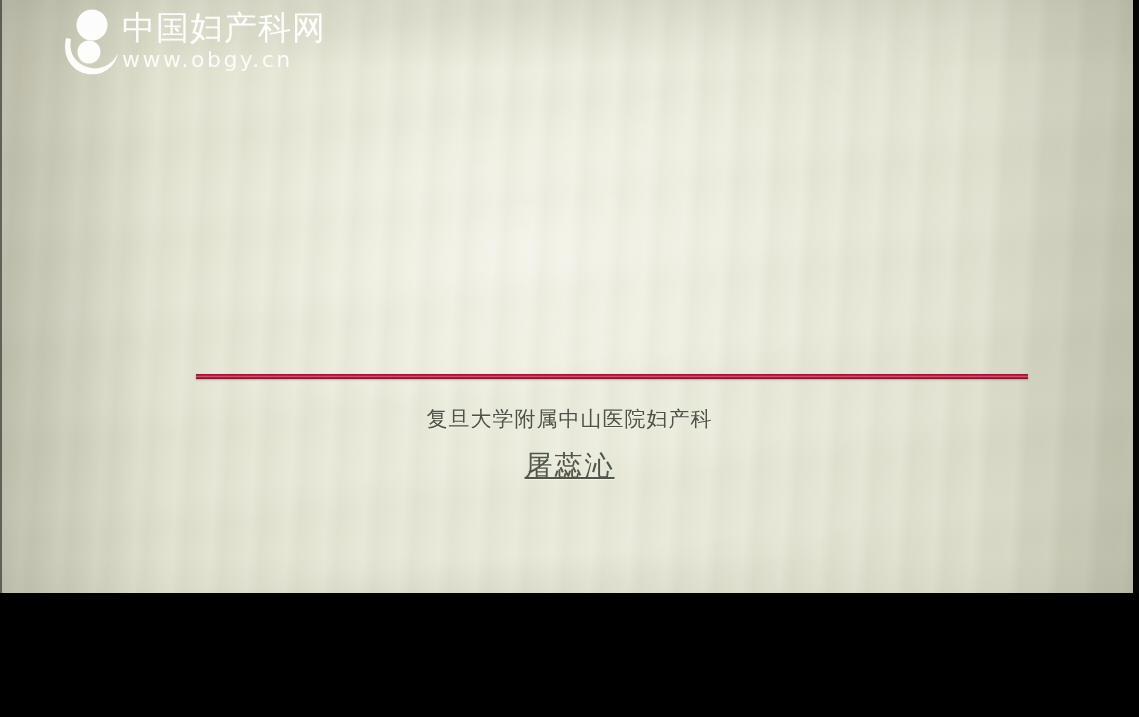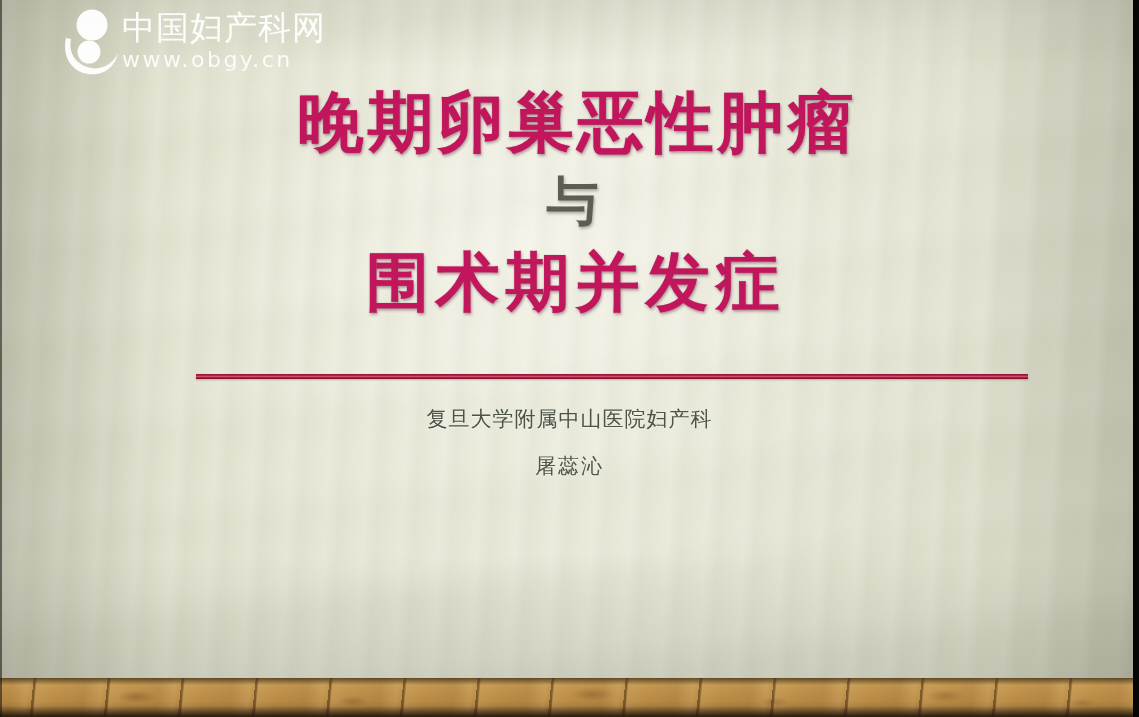--- a/index.html
+++ b/index.html
@@ -7,21 +7,21 @@
     padding: 0;
     background: #000;
   }
   body {
     font-family: "DejaVu Sans", sans-serif;
   }
 
   #stage {
     position: relative;
     width: 1139px;
-    height: 717px;
+    height: 593px;
     overflow: hidden;
     background: #e3e3d2;
   }
 
   
   .wall {
     position: absolute;
     left: 0;
     top: 0;
     width: 1139px;
@@ -167,25 +167,26 @@
   .affiliation {
     font-family: "DejaVu Serif", serif;
     font-size: 21px;
     line-height: 54px;
     color: #4e5348;
     letter-spacing: 1px;
     text-shadow: 0 1px 1px rgba(255,255,250,0.5);
   }
   .speaker {
     font-family: "DejaVu Serif", serif;
-    font-size: 21px;
+    font-size: 28px;
     line-height: 40px;
     color: #50564a;
     letter-spacing: 2px;
     text-shadow: 0 1px 1px rgba(255,255,250,0.5);
+    text-decoration: underline;
   }
 
   
   .floor {
     position: absolute;
     left: 0;
     top: 678px;
     width: 1139px;
     height: 39px;
     overflow: hidden;
@@ -265,25 +266,20 @@
         <path d="M14,30 C9,52 24,69 45,66 C57,64 64,55 66,45
                  C61,56 50,62 39,60 C24,57 16,45 19,31 Z" fill="rgba(255,255,255,0.95)"></path>
       </svg>
     </div>
     <div class="wm-text">
       <div class="wm-cn">中国妇产科网</div>
       <div class="wm-url">www.obgy.cn</div>
     </div>
   </div>
 
-  <div class="title-block">
-    <div class="title-line1">晚期卵巢恶性肿瘤</div>
-    <div class="title-conj">与</div>
-    <div class="title-line2">围术期并发症</div>
-  </div>
 
   <div class="divider"></div>
 
   <div class="presenter">
     <div class="affiliation">复旦大学附属中山医院妇产科</div>
     <div class="speaker">屠蕊沁</div>
   </div>
 
   <div class="floor">
     <div class="floor-planks"></div>

